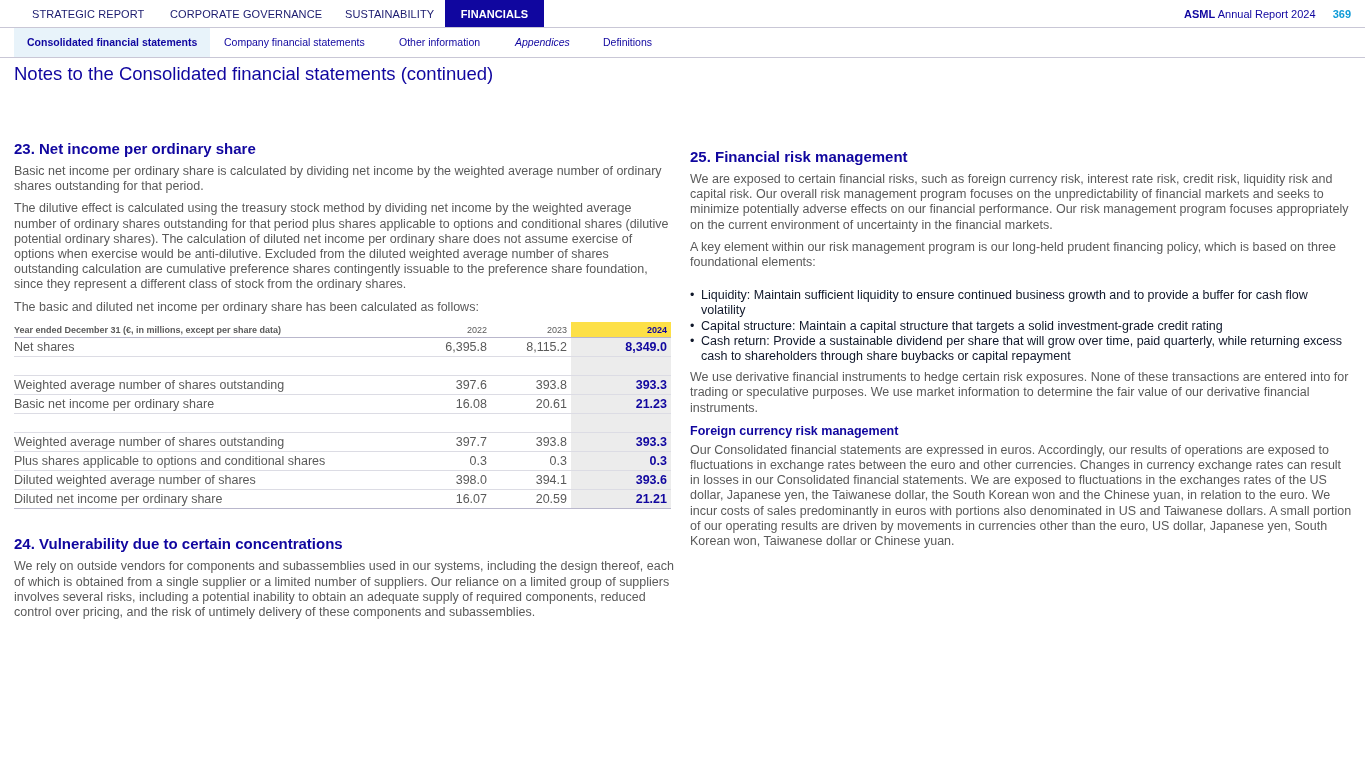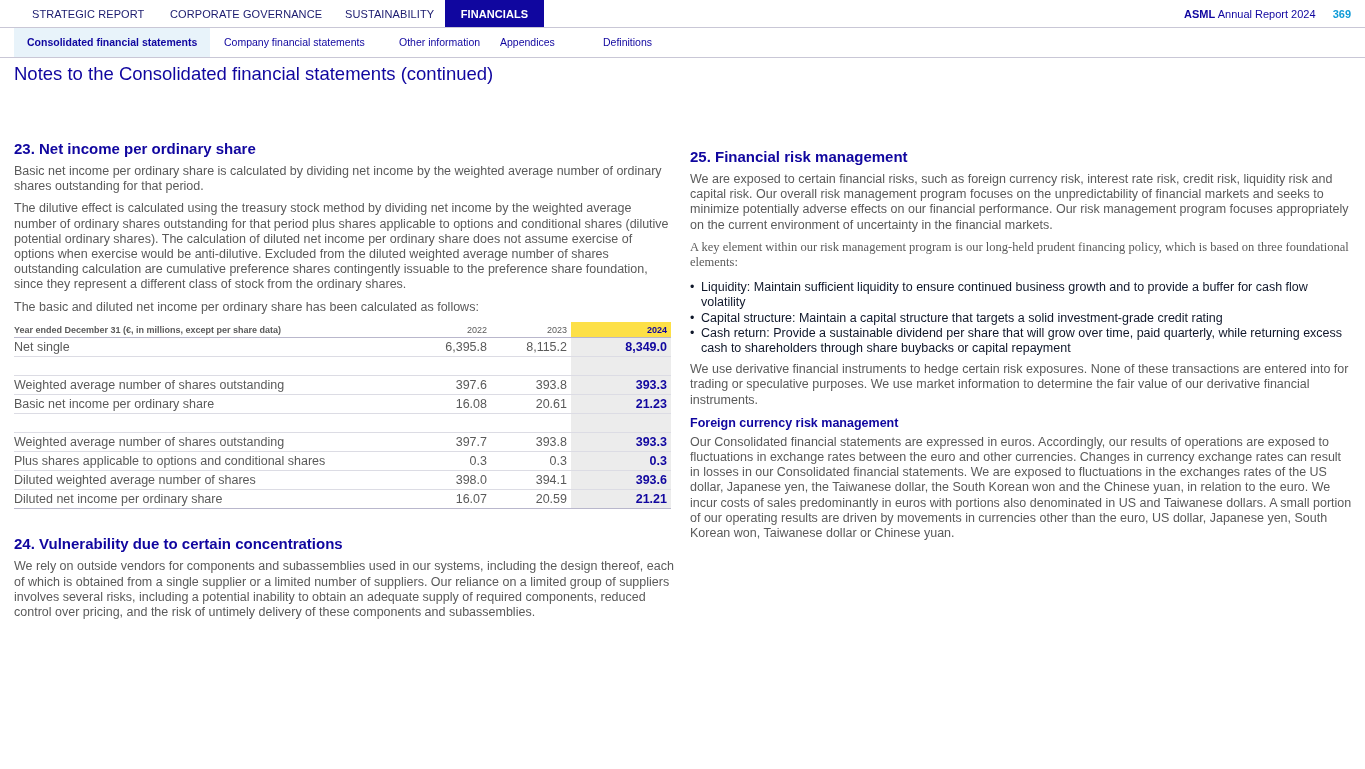--- a/index.html
+++ b/index.html
@@ -54,21 +54,21 @@
     <b>ASML</b>
     <span>Annual Report 2024</span>
     <span class="pg">369</span>
   </div>
 </div>
 
 <div class="subnav">
   <div class="st active" style="left:14px;">Consolidated financial statements</div>
   <div class="st" style="left:224px;">Company financial statements</div>
   <div class="st" style="left:399px;">Other information</div>
-  <div class="st" style="left:500px;">Appendices</div>
+  <div class="st" style="left:515px;font-style:italic;">Appendices</div>
   <div class="st" style="left:603px;">Definitions</div>
 </div>
 
 <h1 class="page-title">Notes to the Consolidated financial statements (continued)</h1>
 
 <div class="col col-left">
   <section>
     <h2>23. Net income per ordinary share</h2>
     <p>Basic net income per ordinary share is calculated by dividing net income by the weighted average number of ordinary shares outstanding for that period.</p>
     <p>The dilutive effect is calculated using the treasury stock method by dividing net income by the weighted average number of ordinary shares outstanding for that period plus shares applicable to options and conditional shares (dilutive potential ordinary shares). The calculation of diluted net income per ordinary share does not assume exercise of options when exercise would be anti-dilutive. Excluded from the diluted weighted average number of shares outstanding calculation are cumulative preference shares contingently issuable to the preference share foundation, since they represent a different class of stock from the ordinary shares.</p>
@@ -78,21 +78,21 @@
       <thead>
         <tr>
           <th>Year ended December 31 (€, in millions, except per share data)</th>
           <th class="num">2022</th>
           <th class="num">2023</th>
           <th class="num hl">2024</th>
         </tr>
       </thead>
       <tbody>
         <tr>
-          <td>Net single</td>
+          <td>Net shares</td>
           <td class="num">6,395.8</td>
           <td class="num">8,115.2</td>
           <td class="num hl">8,349.0</td>
         </tr>
         <tr class="spacer">
           <td></td>
           <td class="num"></td>
           <td class="num"></td>
           <td class="num hl"></td>
         </tr>
@@ -145,21 +145,21 @@
   <section>
     <h2>24. Vulnerability due to certain concentrations</h2>
     <p>We rely on outside vendors for components and subassemblies used in our systems, including the design thereof, each of which is obtained from a single supplier or a limited number of suppliers. Our reliance on a limited group of suppliers involves several risks, including a potential inability to obtain an adequate supply of required components, reduced control over pricing, and the risk of untimely delivery of these components and subassemblies.</p>
   </section>
 </div>
 
 <div class="col col-right">
   <section>
     <h2>25. Financial risk management</h2>
     <p>We are exposed to certain financial risks, such as foreign currency risk, interest rate risk, credit risk, liquidity risk and capital risk. Our overall risk management program focuses on the unpredictability of financial markets and seeks to minimize potentially adverse effects on our financial performance. Our risk management program focuses appropriately on the current environment of uncertainty in the financial markets.</p>
-    <p style="margin-bottom:10px;font-family:Liberation Serif, serif;">A key element within our risk management program is our long-held prudent financing policy, which is based on three foundational elements:</p>
+    <p style="margin-bottom:18px;">A key element within our risk management program is our long-held prudent financing policy, which is based on three foundational elements:</p>
     <ul class="bullets">
       <li>Liquidity: Maintain sufficient liquidity to ensure continued business growth and to provide a buffer for cash flow volatility</li>
       <li>Capital structure: Maintain a capital structure that targets a solid investment-grade credit rating</li>
       <li>Cash return: Provide a sustainable dividend per share that will grow over time, paid quarterly, while returning excess cash to shareholders through share buybacks or capital repayment</li>
     </ul>
     <p>We use derivative financial instruments to hedge certain risk exposures. None of these transactions are entered into for trading or speculative purposes. We use market information to determine the fair value of our derivative financial instruments.</p>
     <h3>Foreign currency risk management</h3>
     <p>Our Consolidated financial statements are expressed in euros. Accordingly, our results of operations are exposed to fluctuations in exchange rates between the euro and other currencies. Changes in currency exchange rates can result in losses in our Consolidated financial statements. We are exposed to fluctuations in the exchanges rates of the US dollar, Japanese yen, the Taiwanese dollar, the South Korean won and the Chinese yuan, in relation to the euro. We incur costs of sales predominantly in euros with portions also denominated in US and Taiwanese dollars. A small portion of our operating results are driven by movements in currencies other than the euro, US dollar, Japanese yen, South Korean won, Taiwanese dollar or Chinese yuan.</p>
   </section>
 </div>

